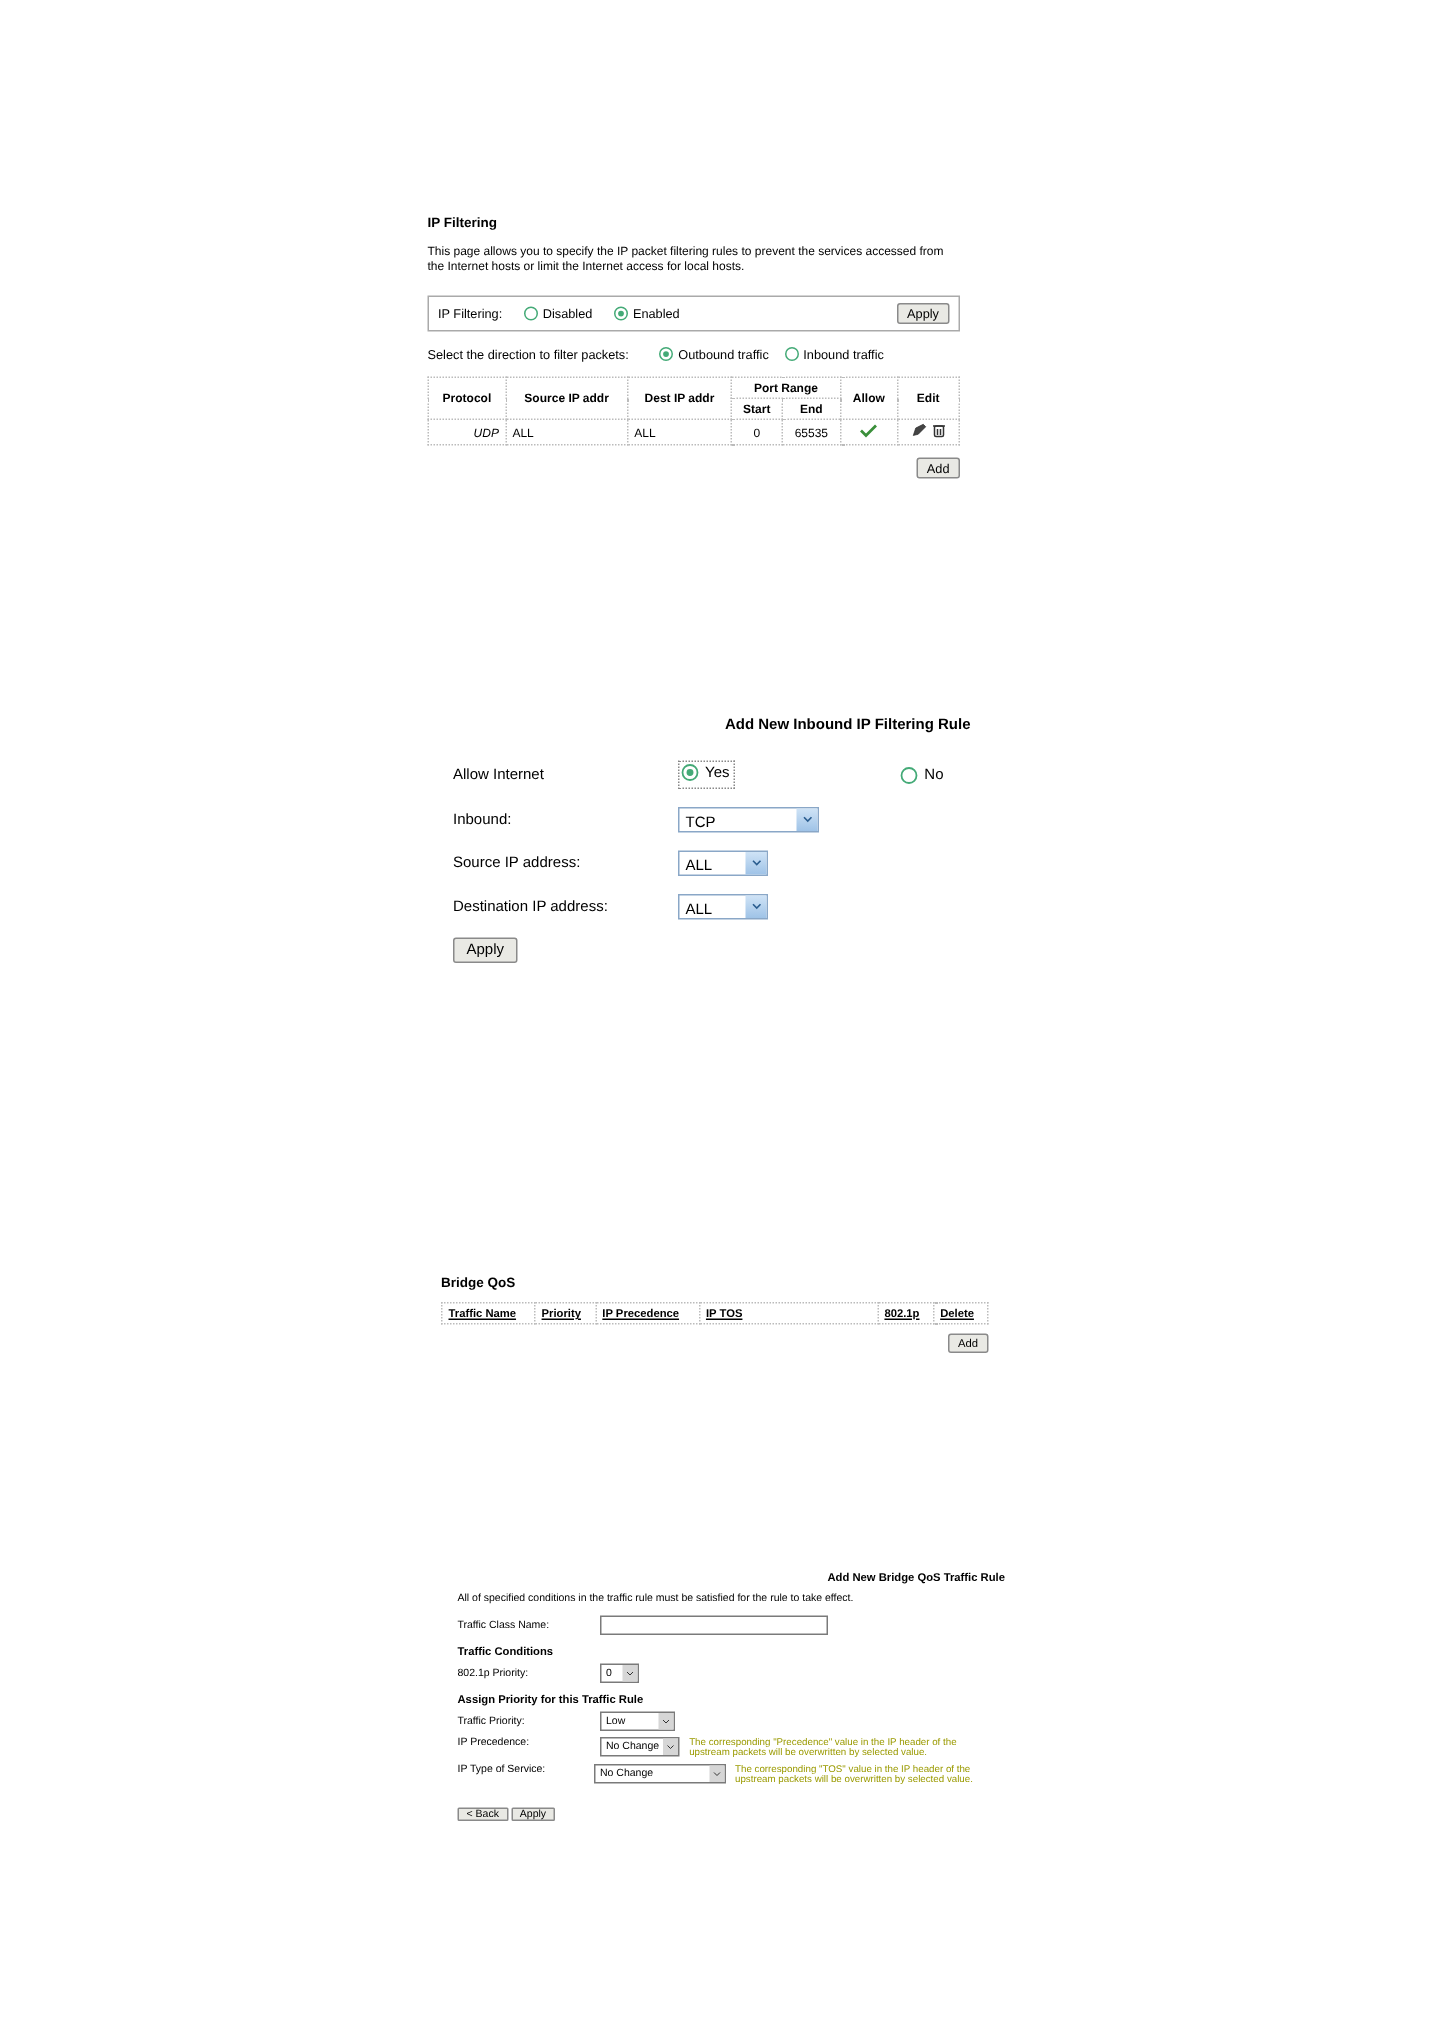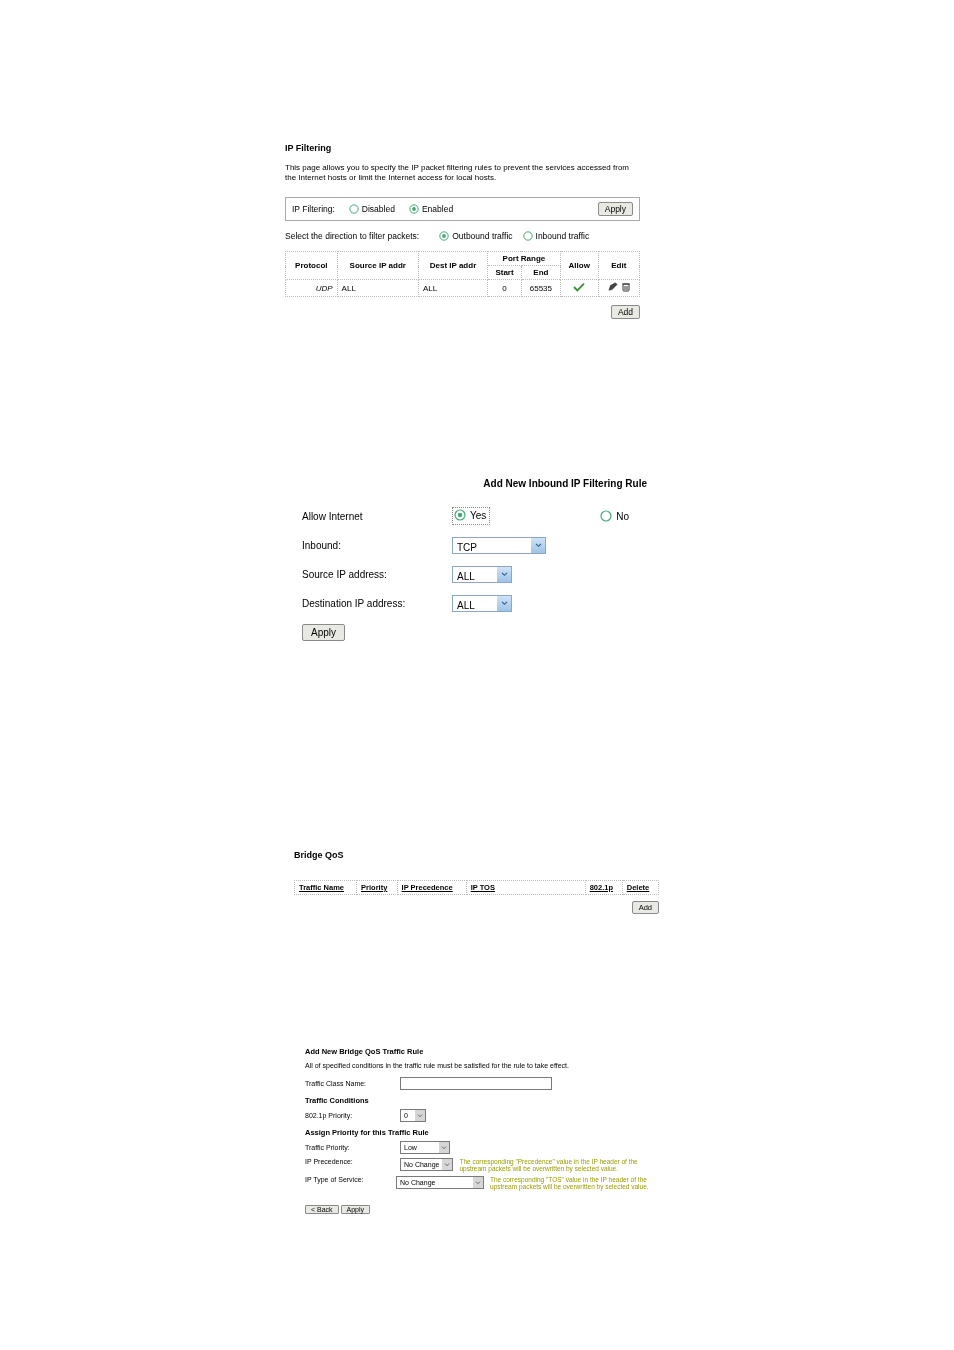--- a/index.html
+++ b/index.html
@@ -98,35 +98,35 @@
     width:58px;
   }
 
   
   .panel3 {
     position: absolute;
     left: 294px;
     top: 850px;
     width: 365px;
   }
-  .panel3 .title { font-weight:bold; font-size:9px; margin-bottom:20px; }
+  .panel3 .title { font-weight:bold; font-size:9px; margin-bottom:8px; }
   .panel3 .desc { font-size:7.5px; line-height:1.25; margin-bottom:10px; }
   .tbl3 { border-collapse:collapse; width:100%; font-size:7.5px;text-decoration:underline; }
   .tbl3 th, .tbl3 td { border:1px dotted #bbb; padding:2px 4px; font-weight:bold; text-align:left; }
   .panel3 .addrow { margin-top:6px; }
 
   
   .panel4 {
     position: absolute;
     left: 305px;
     top: 1047px;
     width: 365px;
     font-size:7px;
   }
-  .panel4 .title { font-weight:bold; font-size:7.5px; margin-bottom:6px; }
+  .panel4 .title { font-weight:bold; font-size:7.5px; margin-bottom:6px;text-align:right; }
   .panel4 .sub { font-size:7px; margin-bottom:8px; }
   .p4row { display:flex; align-items:center; margin-bottom:4px; }
   .p4row .lab { width:95px; }
   .sel4 {
     display:inline-flex; align-items:center;
     border:1px solid #7a7a7a; height:11px; background:#fff;
   }
   .sel4 .t { padding:0 3px; font-size:7px; min-width:32px; }
   .sel4 .a { width:10px; height:11px; background:#d6d6d6; display:flex; align-items:center; justify-content:center; }
   .sel4 .a svg { width:6px; height:4px; }

